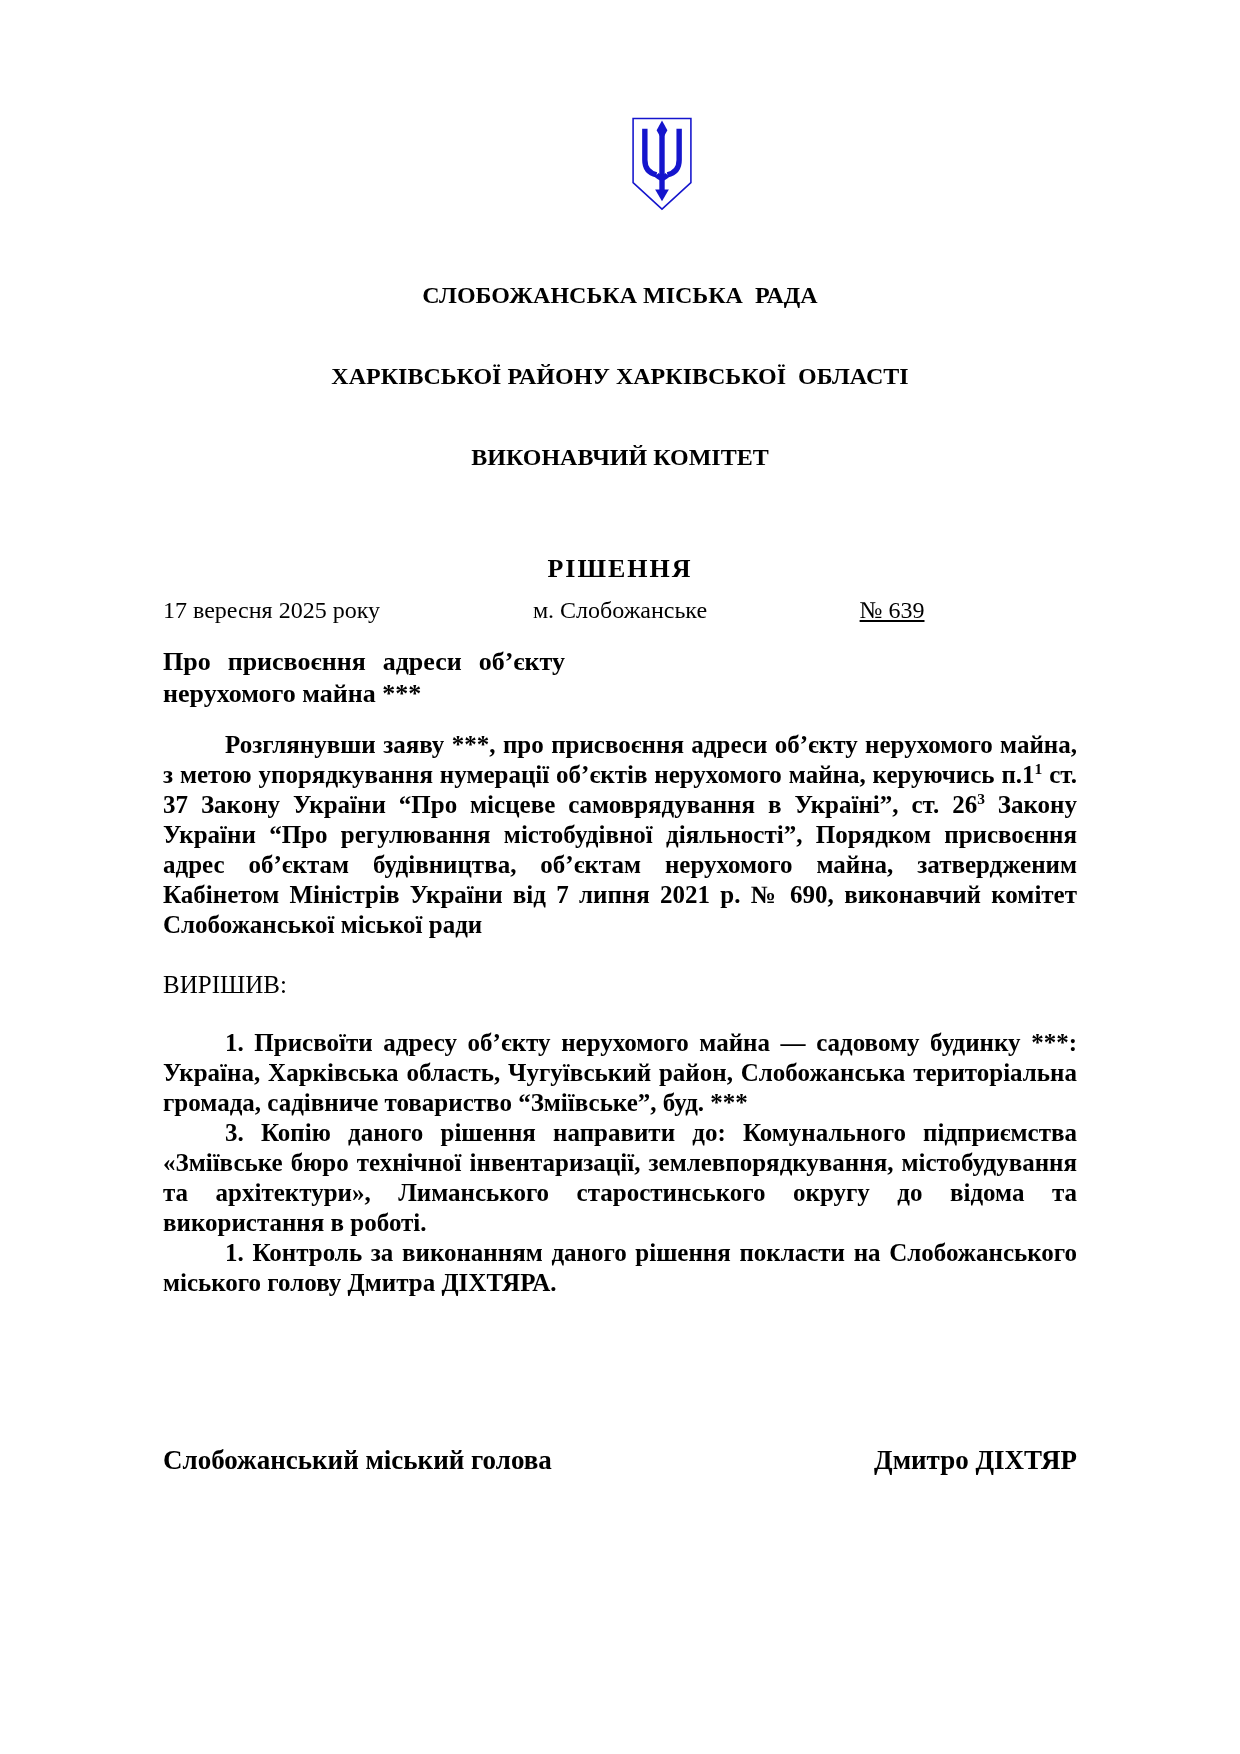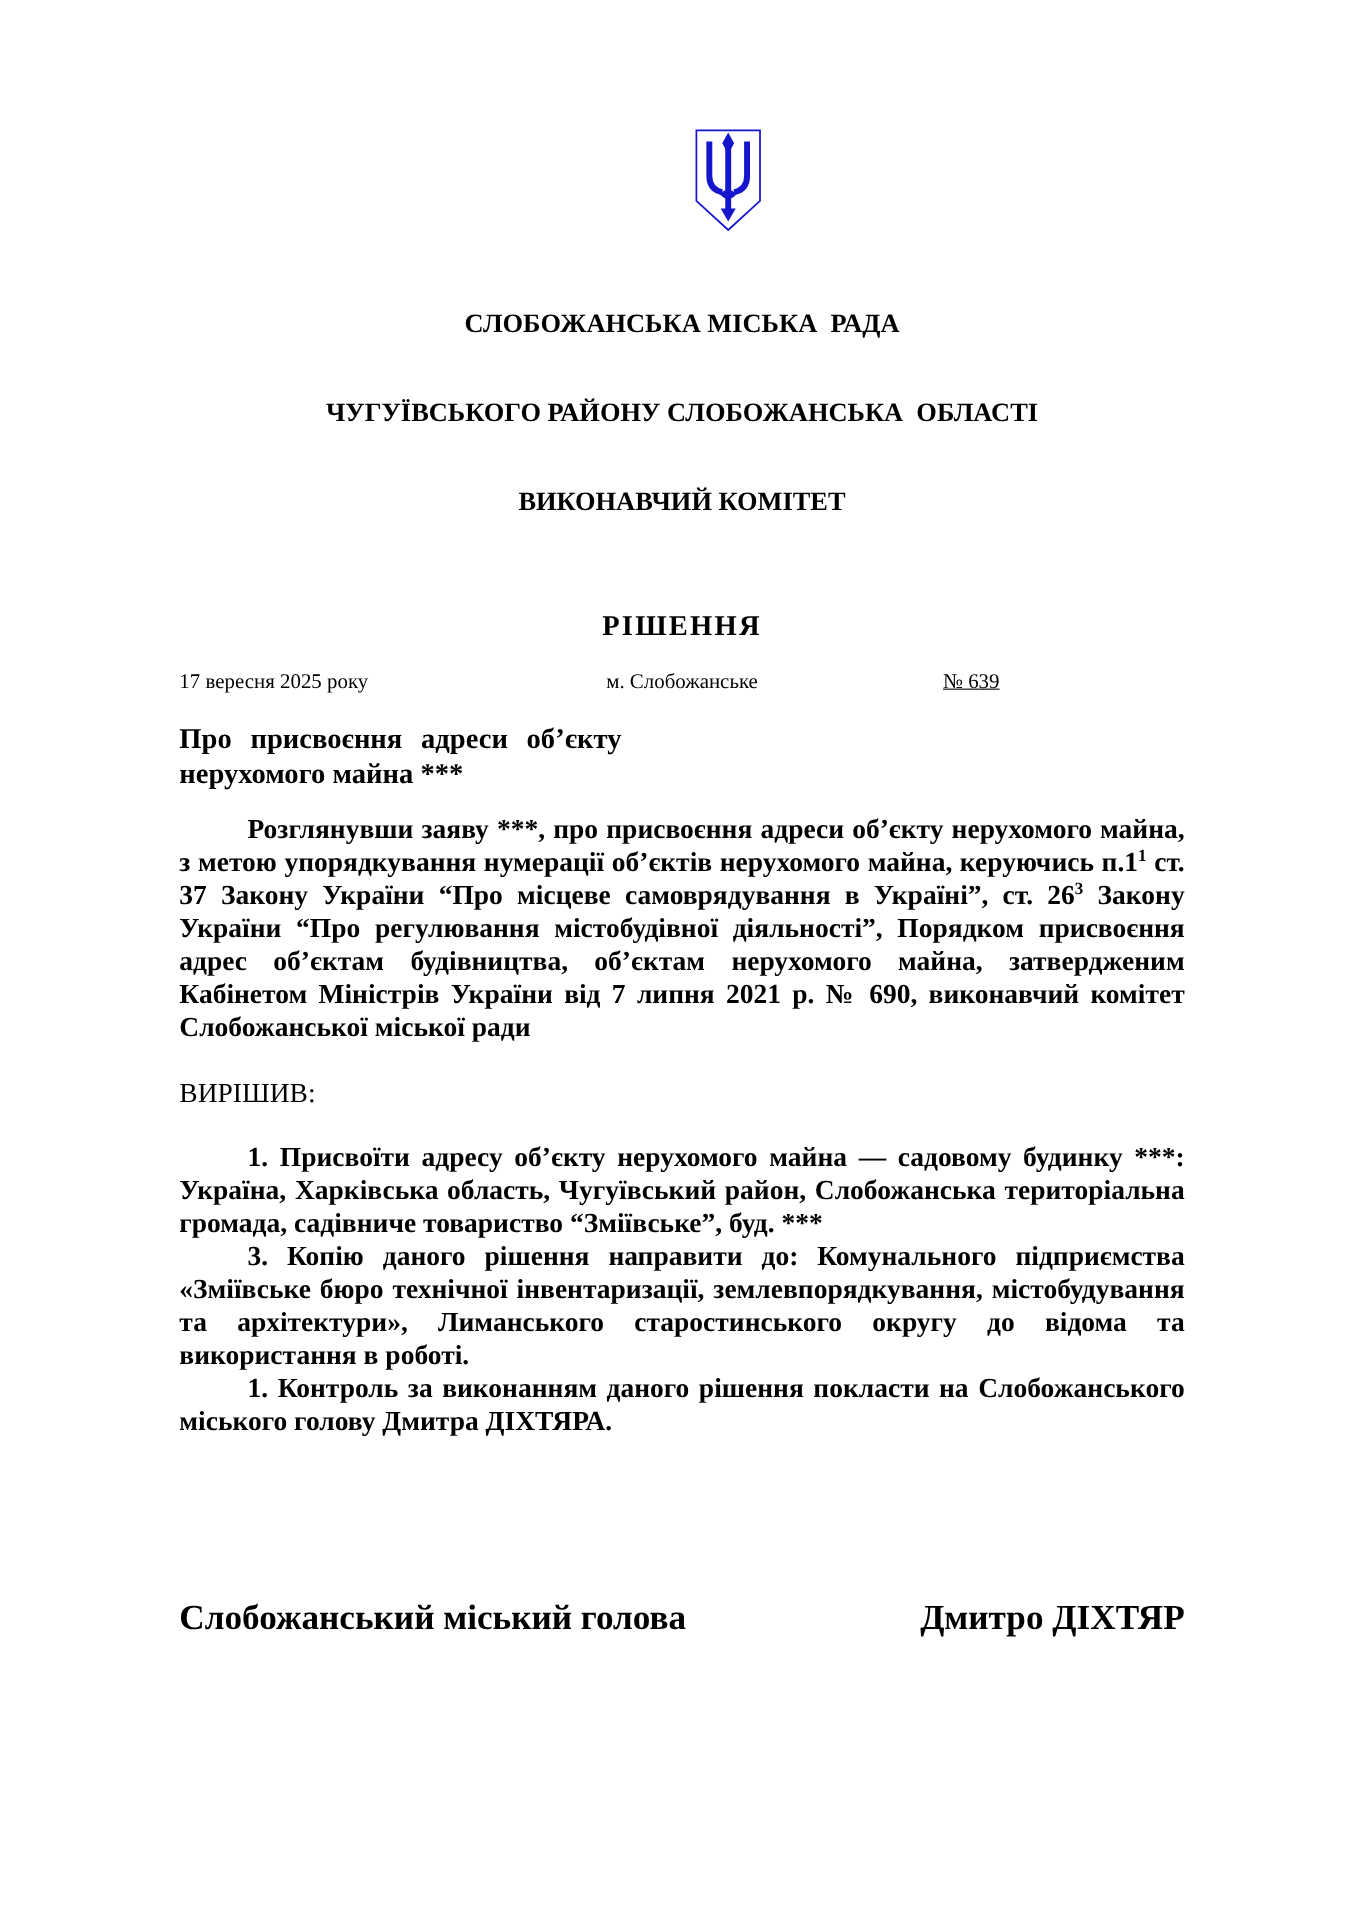--- a/index.html
+++ b/index.html
@@ -26,40 +26,40 @@
   .coat svg { width: 100%; height: 100%; display: block; }
   .shield { fill: none; stroke: var(--accent); stroke-width: 1.6; }
   .trident { fill: none; stroke: var(--accent); stroke-width: 5.5; }
   .solid { fill: var(--accent); stroke: none; }
   
   .org-header { margin-top: 14px; text-align: center; font-weight: bold;
                 font-size: 24px; line-height: 27px; white-space: pre-wrap; }
   .doc-type { margin-top: 30px; text-align: center; font-weight: bold;
               font-size: 26px; line-height: 28px; letter-spacing: 2px; }
   
-  .meta-row { margin-top: 22px; display: grid;
+  .meta-row { margin-top: 12px; display: grid;
               grid-template-columns: 1fr auto 1fr;
-              font-size: 19px; line-height: 30px; }
+              font-size: 24px; line-height: 30px; }
   .meta-date { text-align: left; }
   .meta-place { text-align: right; }
   .meta-number { text-align: center; text-decoration: underline; }
   
   .subject { margin-top: 21px; font-weight: bold; font-size: 26px; line-height: 32px; }
   .subject-line1 { width: 402px; text-align: justify; text-align-last: justify; }
   
   .para { font-size: 25px; line-height: 30px; text-align: justify; text-indent: 62px; }
   .preamble { margin-top: 20px; }
   .resolved { margin-top: 30px; font-size: 25px; line-height: 30px; }
   .items { margin-top: 28px; }
   .seg.regular { font-weight: bold; }
   .seg.bold { font-weight: bold; }
   .seg.bold-sup { font-weight: bold; vertical-align: super; font-size: 0.62em; line-height: 0; }
   
   .signature-row { margin-top: 147px; display: flex; justify-content: space-between;
-                   font-weight: bold; font-size: 32px; line-height: 30px; }
+                   font-weight: bold; font-size: 27px; line-height: 30px; }
 </style>
 </head>
 <body>
 
 <div class="page">
 
   <div class="coat">
     <svg viewBox="0 0 70 100" xmlns="http://www.w3.org/2000/svg" aria-hidden="true">
       <path class="shield" d="M5.5,2.5 H64.5 V68 L35,95 L5.5,68 Z"></path>
       <g class="trident">
@@ -68,21 +68,21 @@
         <line x1="35" y1="10" x2="35" y2="77"></line>
         <path d="M29.5,60 Q35,66.5 40.5,60"></path>
       </g>
       <polygon class="solid" points="35,4.5 40.5,14.5 35,24.5 29.5,14.5"></polygon>
       <polygon class="solid" points="28,75 42,75 35,87"></polygon>
     </svg>
   </div>
 
   <div class="org-header">
     <div>СЛОБОЖАНСЬКА МІСЬКА  РАДА</div>
-    <div>ЧУГУЇВСЬКОГО РАЙОНУ СЛОБОЖАНСЬКА  ОБЛАСТІ</div>
+    <div>ХАРКІВСЬКОЇ РАЙОНУ ХАРКІВСЬКОЇ  ОБЛАСТІ</div>
     <div>ВИКОНАВЧИЙ КОМІТЕТ</div>
   </div>
 
   <div class="doc-type">РІШЕННЯ</div>
 
   <div class="meta-row">
     <span class="meta-date">17 вересня 2025 року</span>
     <span class="meta-place">м. Слобожанське</span>
     <span class="meta-number">№ 639</span>
   </div>

